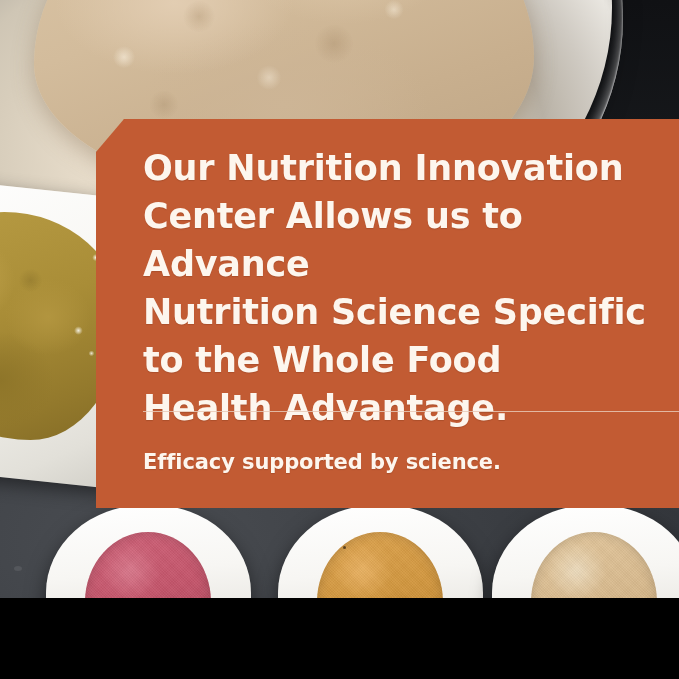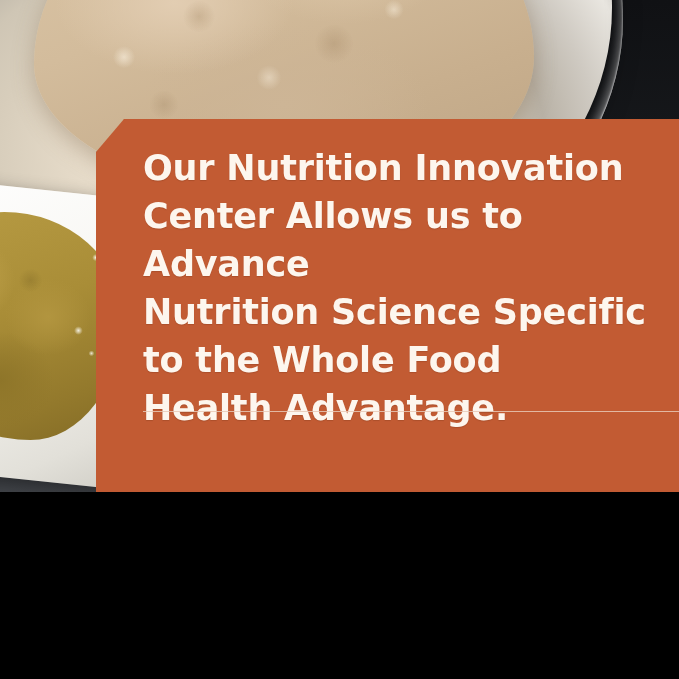--- a/index.html
+++ b/index.html
@@ -3,21 +3,21 @@
 <meta charset="utf-8">
 <style>
   html, body {
     margin: 0;
     padding: 0;
     background: #000;
   }
   .stage {
     position: relative;
     width: 679px;
-    height: 492px;
+    height: 598px;
     overflow: hidden;
     font-family: "DejaVu Sans", sans-serif;
     background: #2e3136;
   }
 
   
   .photo {
     position: absolute;
     inset: 0;
     overflow: hidden;
@@ -334,15 +334,16 @@
 
   <div class="panel">
     <div class="panel-content">
       <h1 class="headline">Our Nutrition Innovation
 Center Allows us to Advance
 Nutrition Science Specific
 to the Whole Food
 Health Advantage.</h1>
     </div>
     <div class="divider"></div>
+    <p class="subline">Efficacy supported by science.</p>
   </div>
 
 </div>
 
 </body></html>

